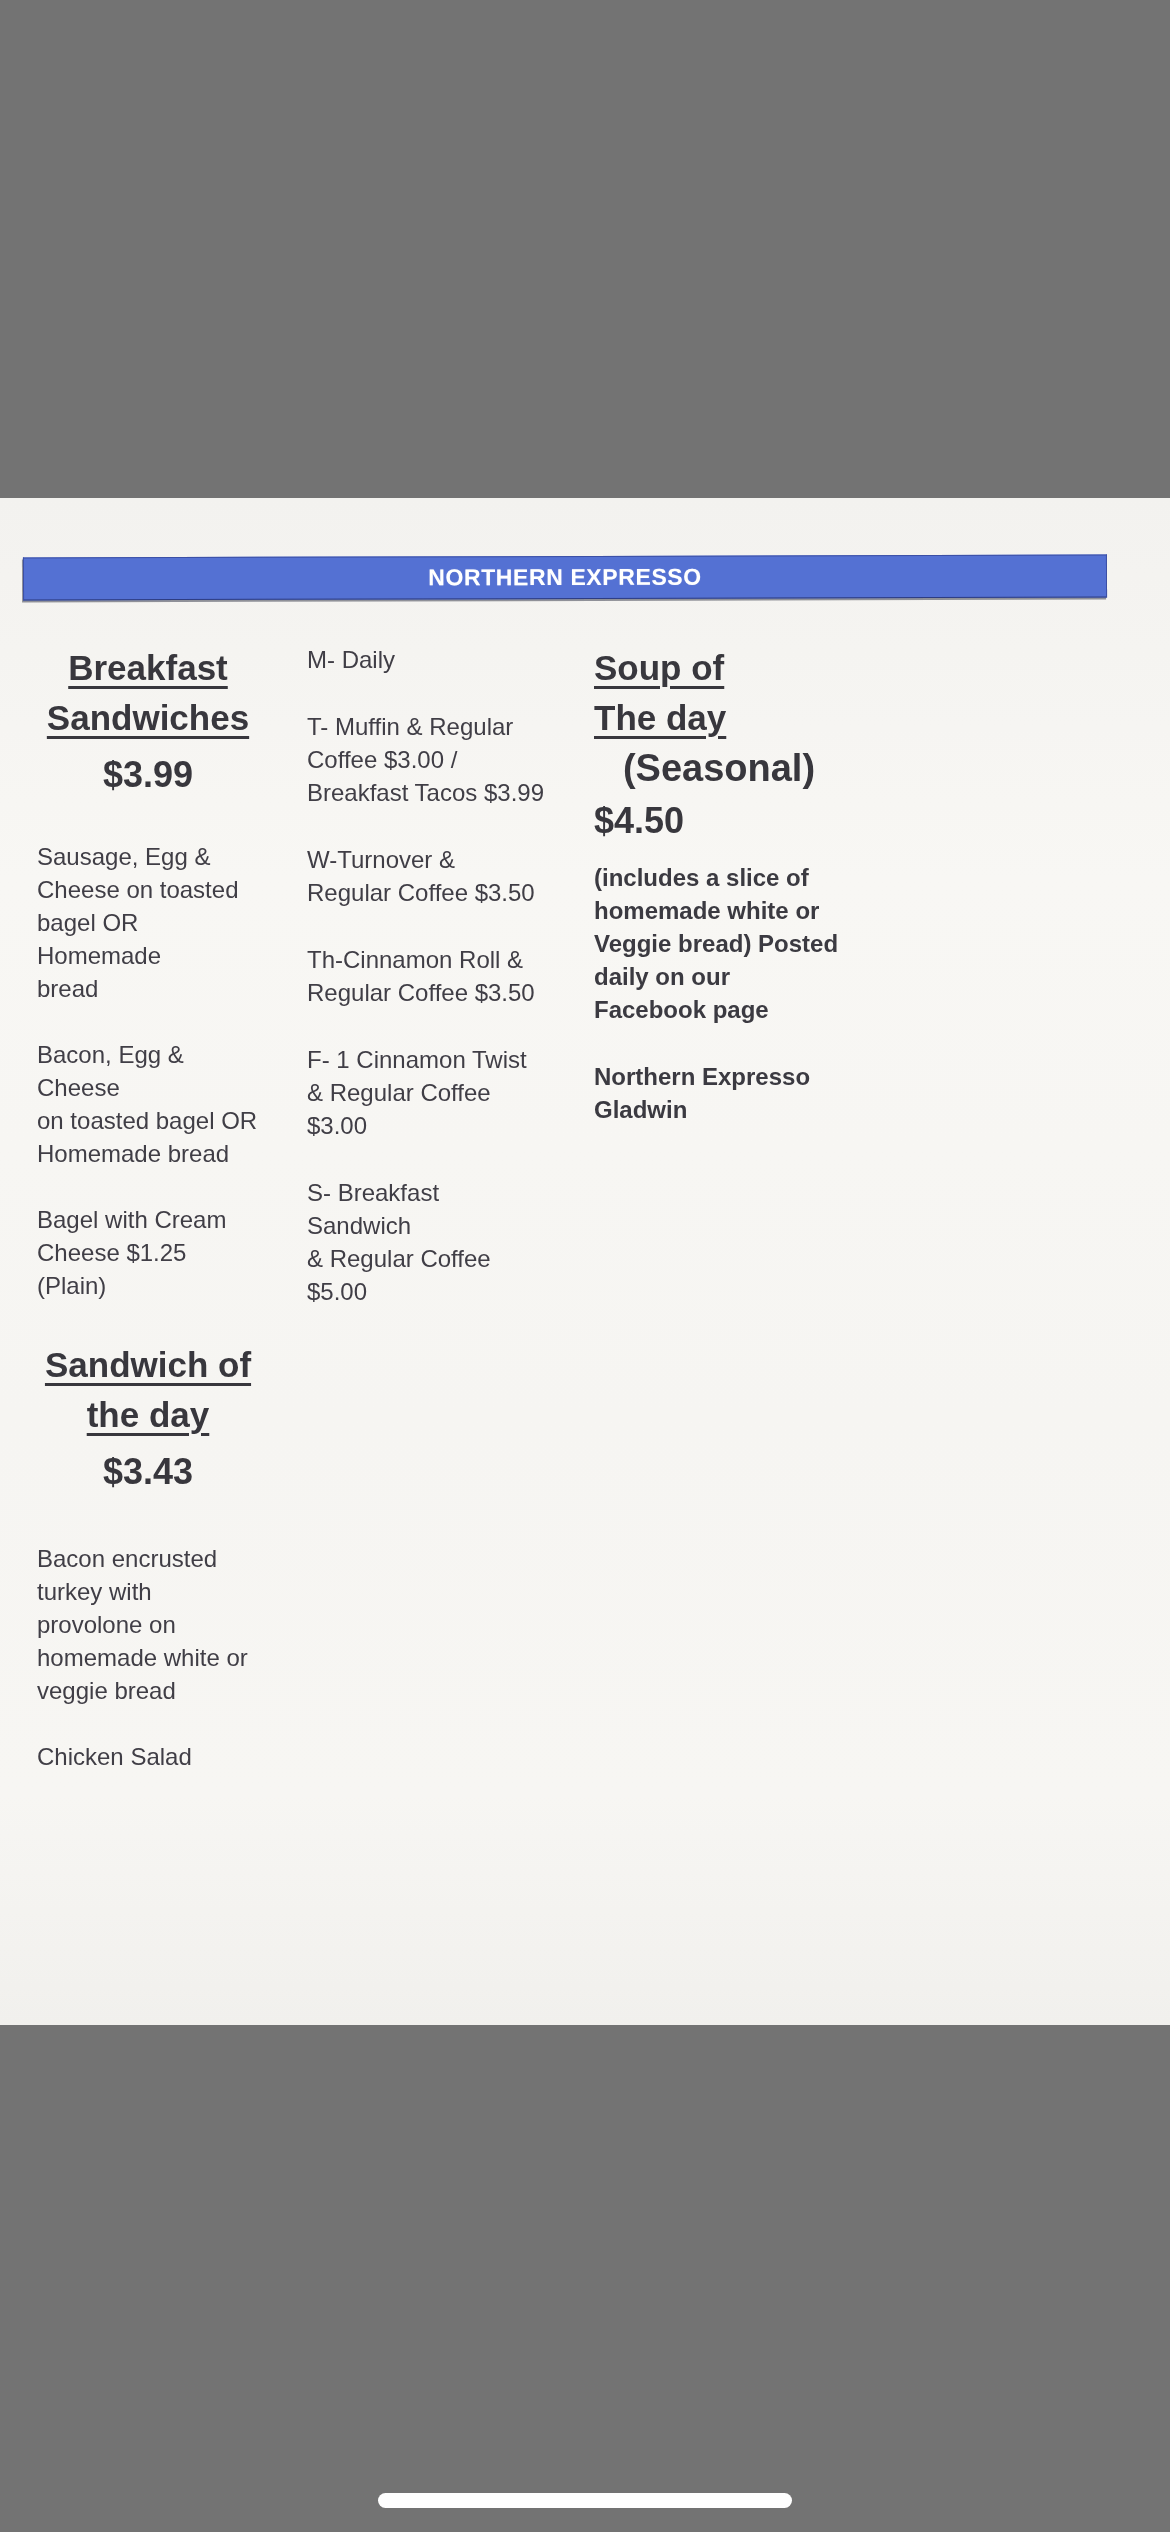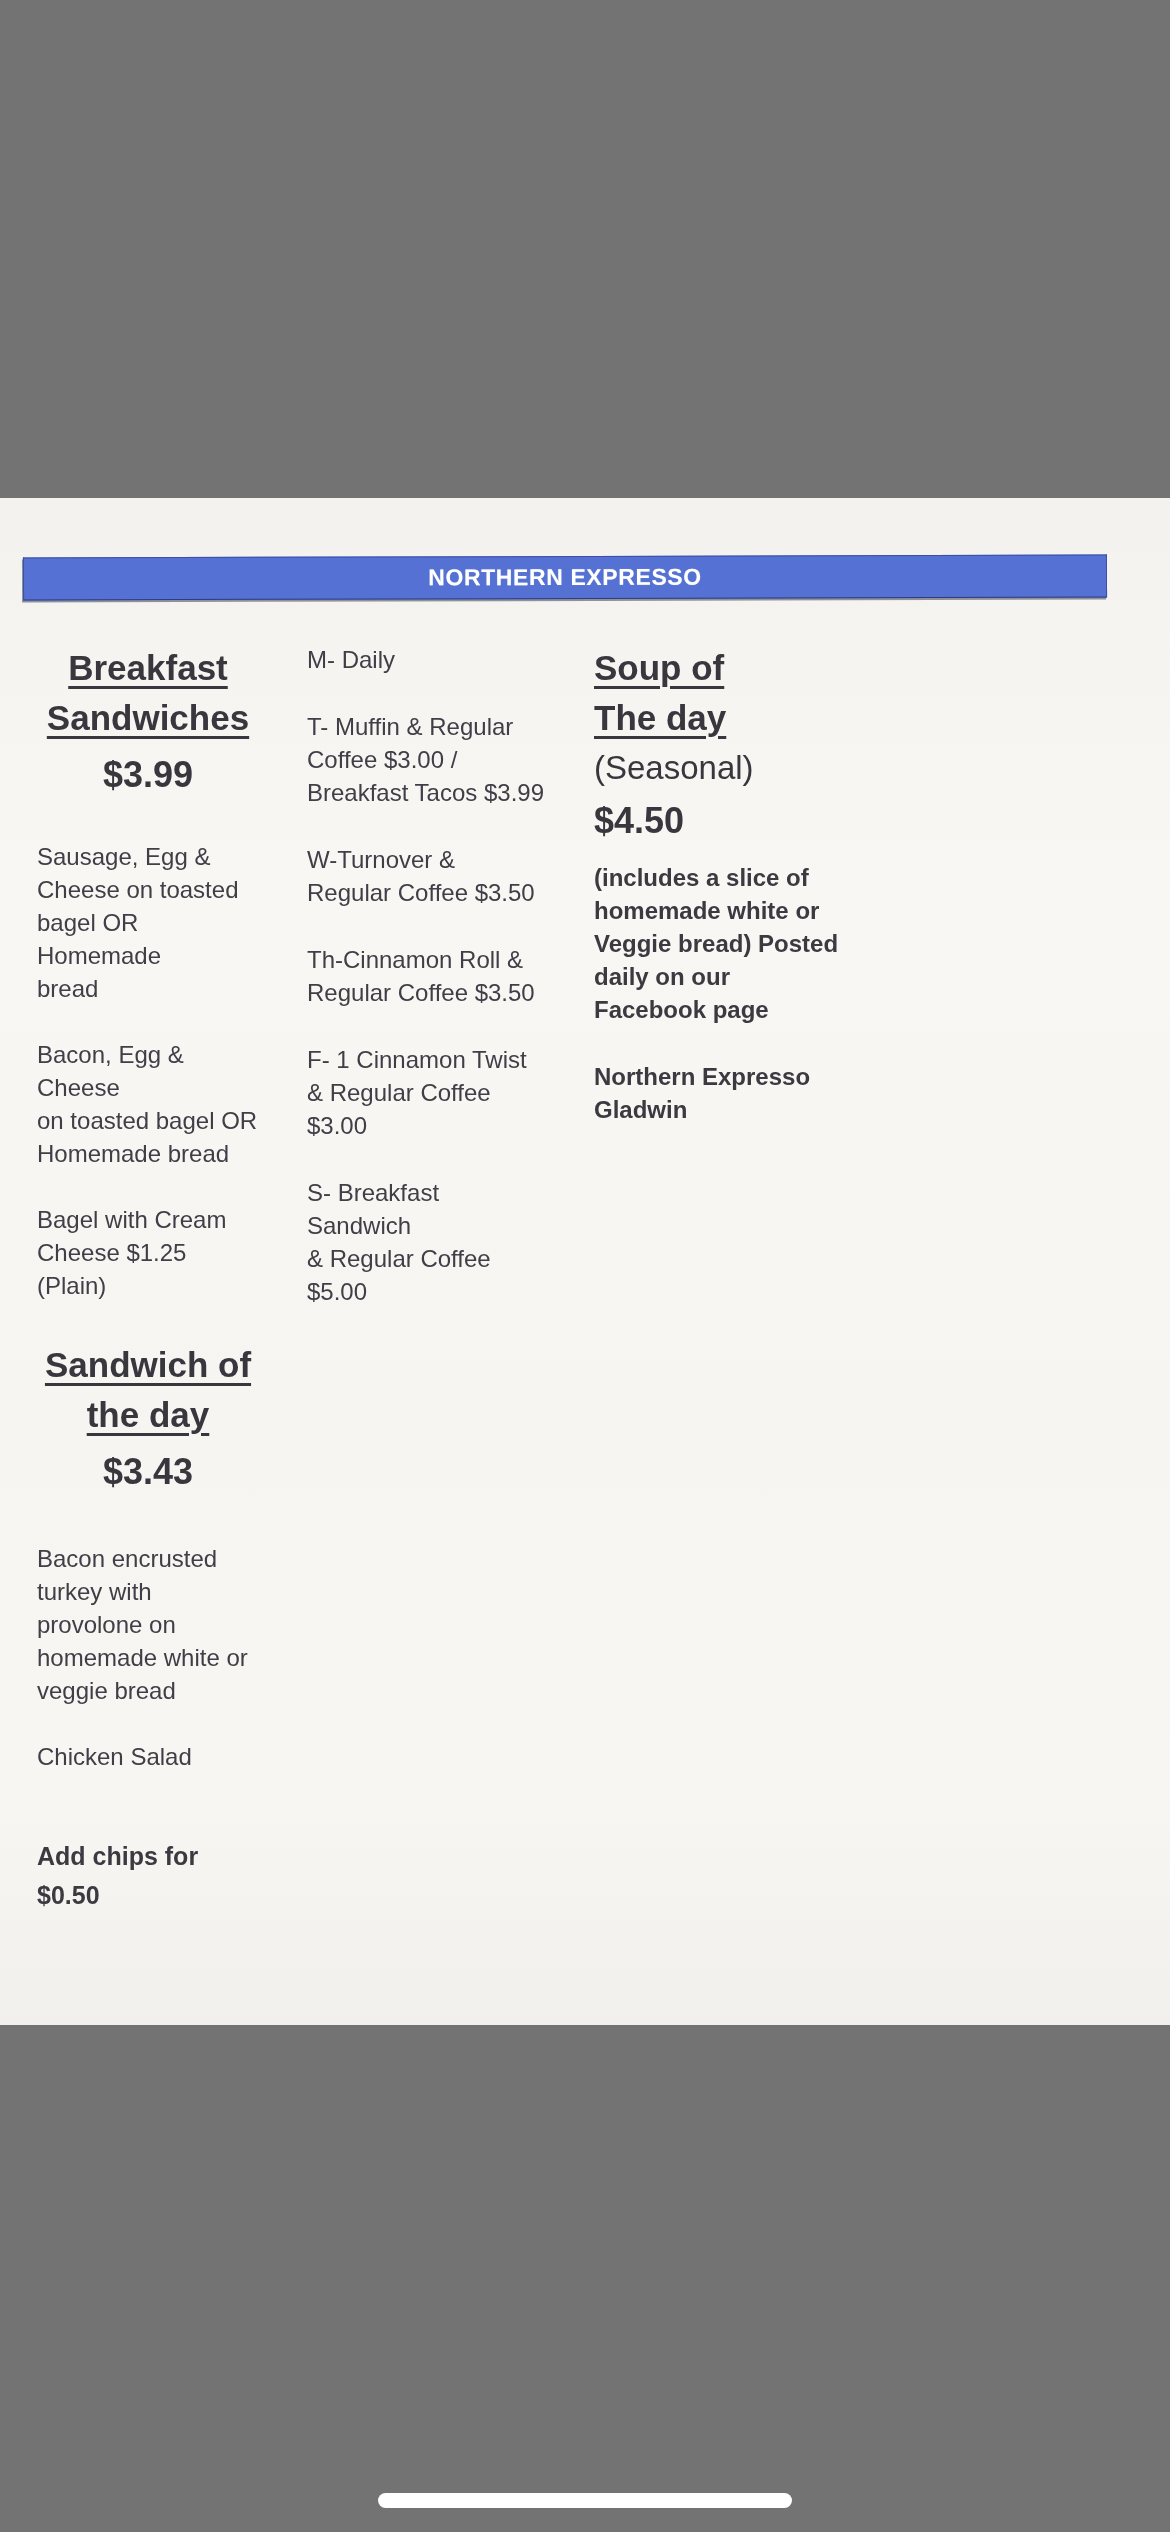--- a/index.html
+++ b/index.html
@@ -47,21 +47,21 @@
   .col-soup      { width: 250px; }
 
   .heading-center { text-align: center; }
   .h-line {
     display: block; font-size: 35px; font-weight: bold; line-height: 50px; color: #38373d;
   }
   .h-line > span {
     text-decoration: underline; text-decoration-thickness: 3px; text-underline-offset: 6px;
   }
   .h-price { font-size: 36px; font-weight: bold; line-height: 50px; color: #38373d; margin-top: 7px; }
-  .h-sub   { font-size: 33px; font-weight: normal; line-height: 50px; color: #38373d; }
+  .h-sub   { font-size: 38px; font-weight: bold; line-height: 50px; color: #38373d; text-align: center; }
 
   .para {
     white-space: pre-line;
     font-size: 24px; line-height: 33px; color: #403e46;
   }
   .bold { font-weight: bold; color: #3b3a41; }
 
   .col-breakfast .items { margin-top: 40px; }
   .col-breakfast .para + .para { margin-top: 33px; }
   .heading-sandwich { margin-top: 38px; }
@@ -119,22 +119,20 @@
           <div class="h-price">$3.43</div>
         </div>
         <div class="items2">
           <p class="para">Bacon encrusted
 turkey with
 provolone on
 homemade white or
 veggie bread</p>
           <p class="para" style="margin-top:33px">Chicken Salad</p>
         </div>
-        <p class="para bold chips-note">Add chips for
-$0.50</p>
       </div>
 
       <div class="col col-specials">
         <p class="para">M- Daily</p>
         <p class="para">T- Muffin &amp; Regular
 Coffee $3.00 /
 Breakfast Tacos $3.99</p>
         <p class="para">W-Turnover &amp;
 Regular Coffee $3.50</p>
         <p class="para">Th-Cinnamon Roll &amp;

